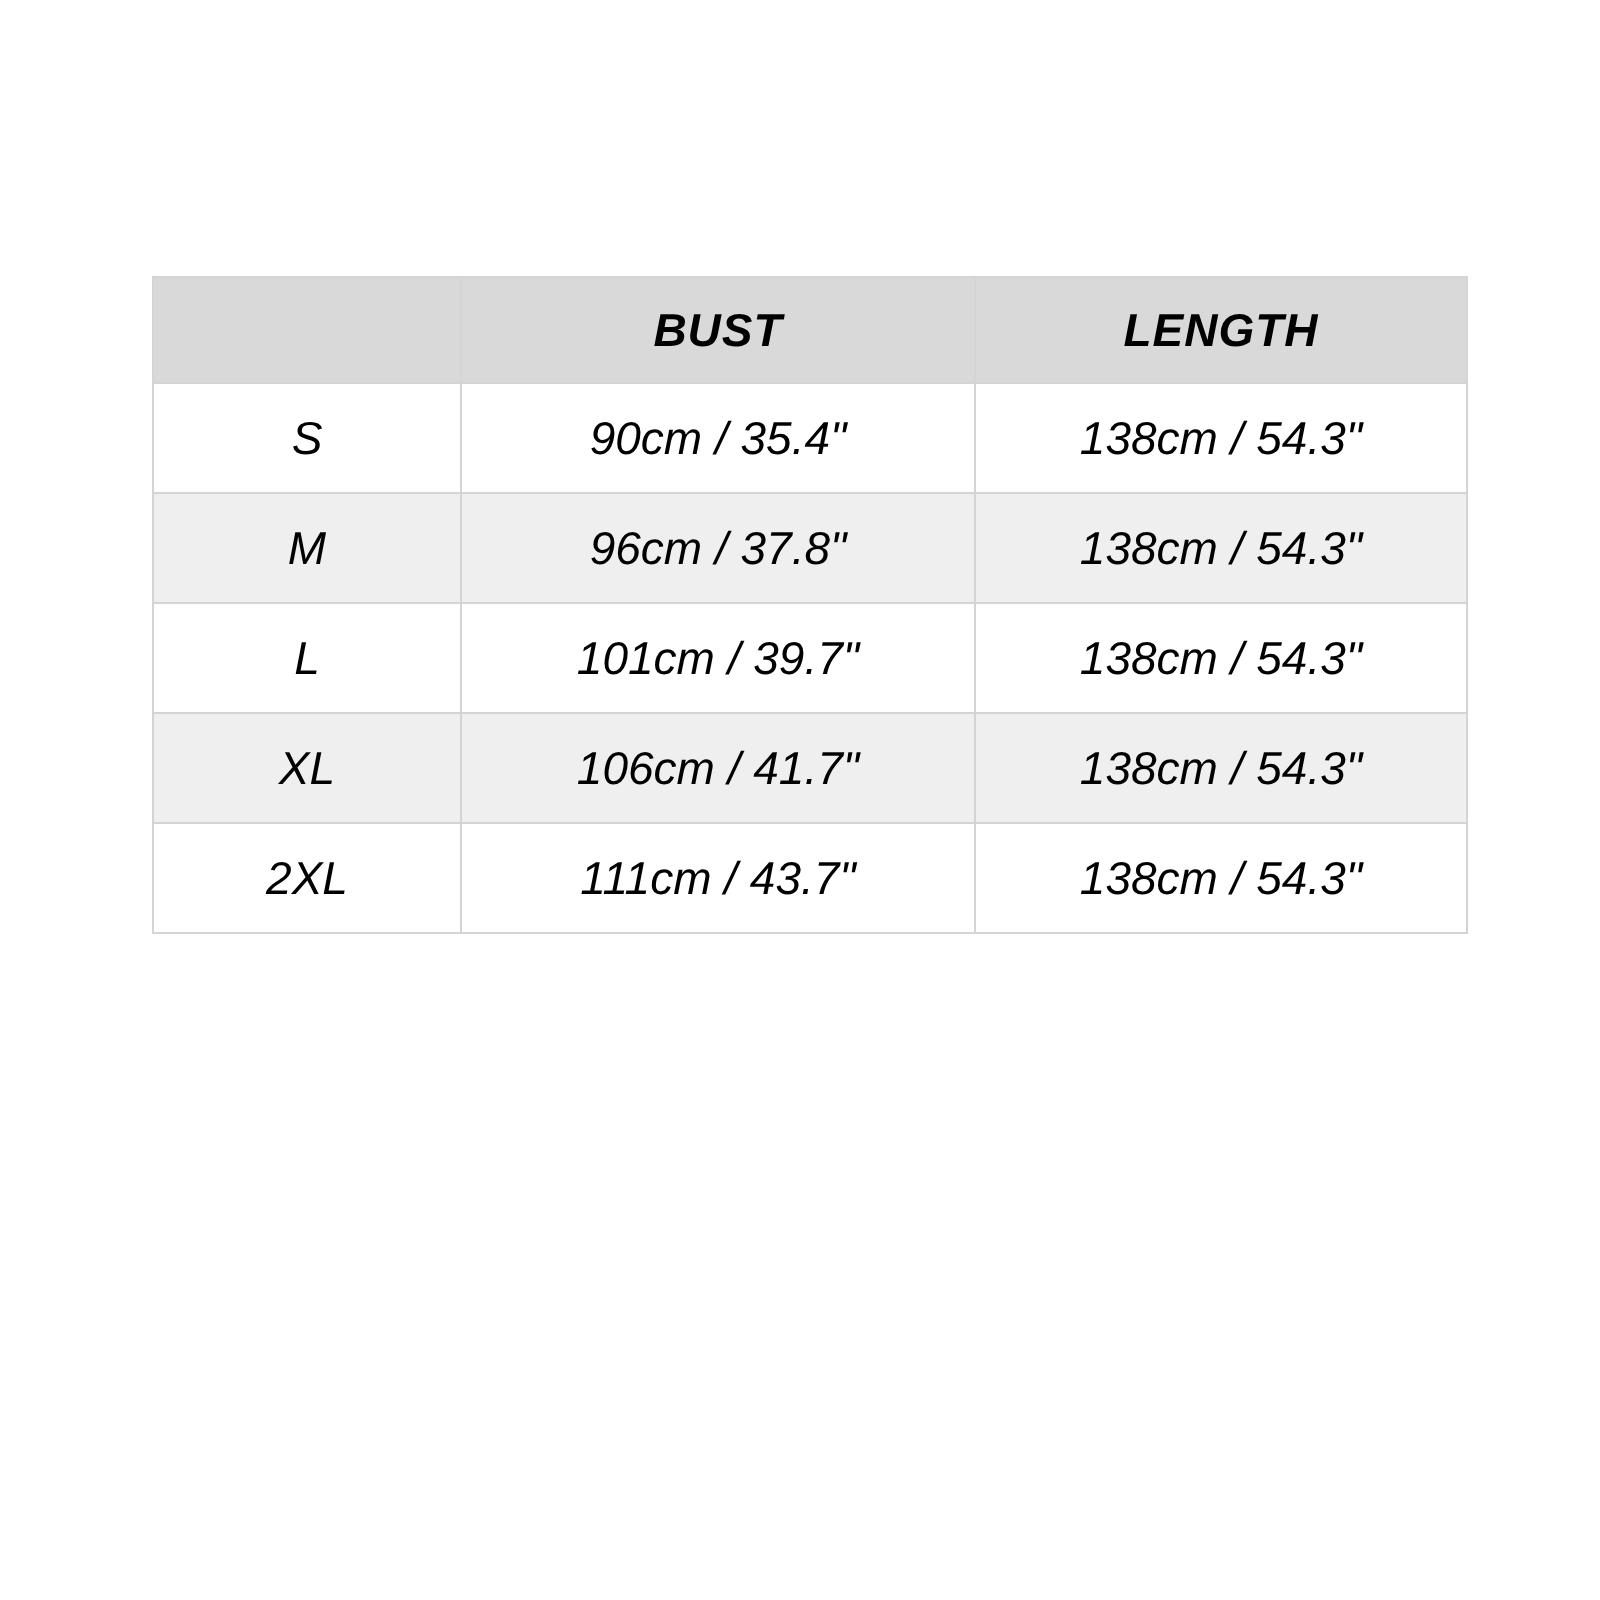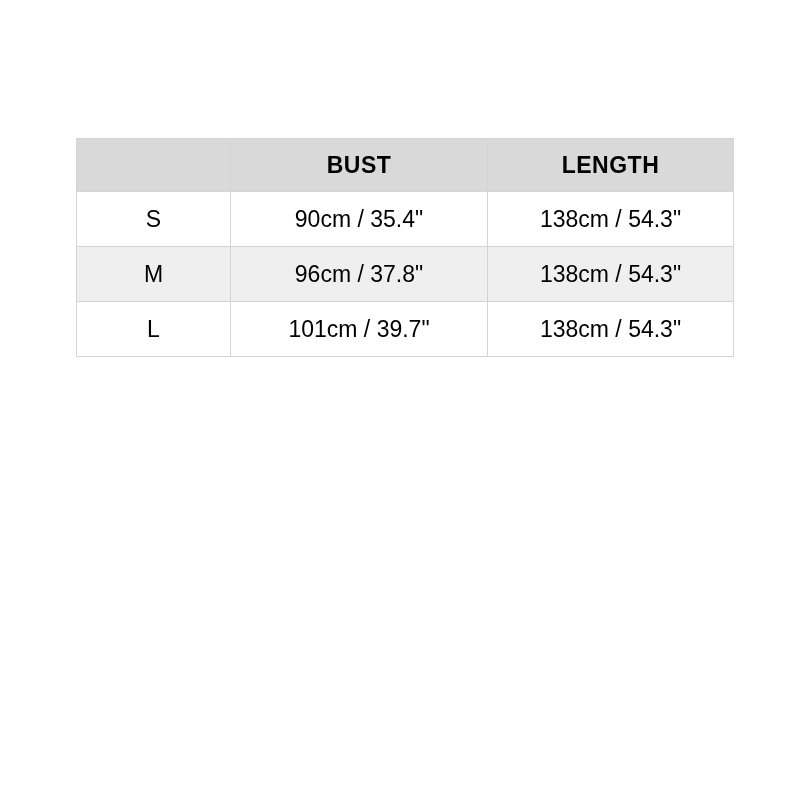--- a/index.html
+++ b/index.html
@@ -21,20 +21,21 @@
     table-layout: fixed;
   }
   .size-chart th,
   .size-chart td {
     border: 1px solid var(--border, #d4d4d4);
     text-align: center;
     vertical-align: middle;
     padding: 0;
     overflow: hidden;
     white-space: nowrap;
+    font-style: italic;
   }
   .size-chart thead th {
     height: 52px;
     background: var(--header-bg, #d9d9d9);
     font-size: 23px;
     font-weight: bold;
     letter-spacing: 0.5px;
   }
   .size-chart tbody td {
     height: 54px;
@@ -75,15 +76,25 @@
       <tr>
         <td>M</td>
         <td>96cm / 37.8"</td>
         <td>138cm / 54.3"</td>
       </tr>
       <tr>
         <td>L</td>
         <td>101cm / 39.7"</td>
         <td>138cm / 54.3"</td>
       </tr>
+      <tr>
+        <td>XL</td>
+        <td>106cm / 41.7"</td>
+        <td>138cm / 54.3"</td>
+      </tr>
+      <tr>
+        <td>2XL</td>
+        <td>111cm / 43.7"</td>
+        <td>138cm / 54.3"</td>
+      </tr>
     </tbody>
   </table>
 </div>
 
 </body></html>

